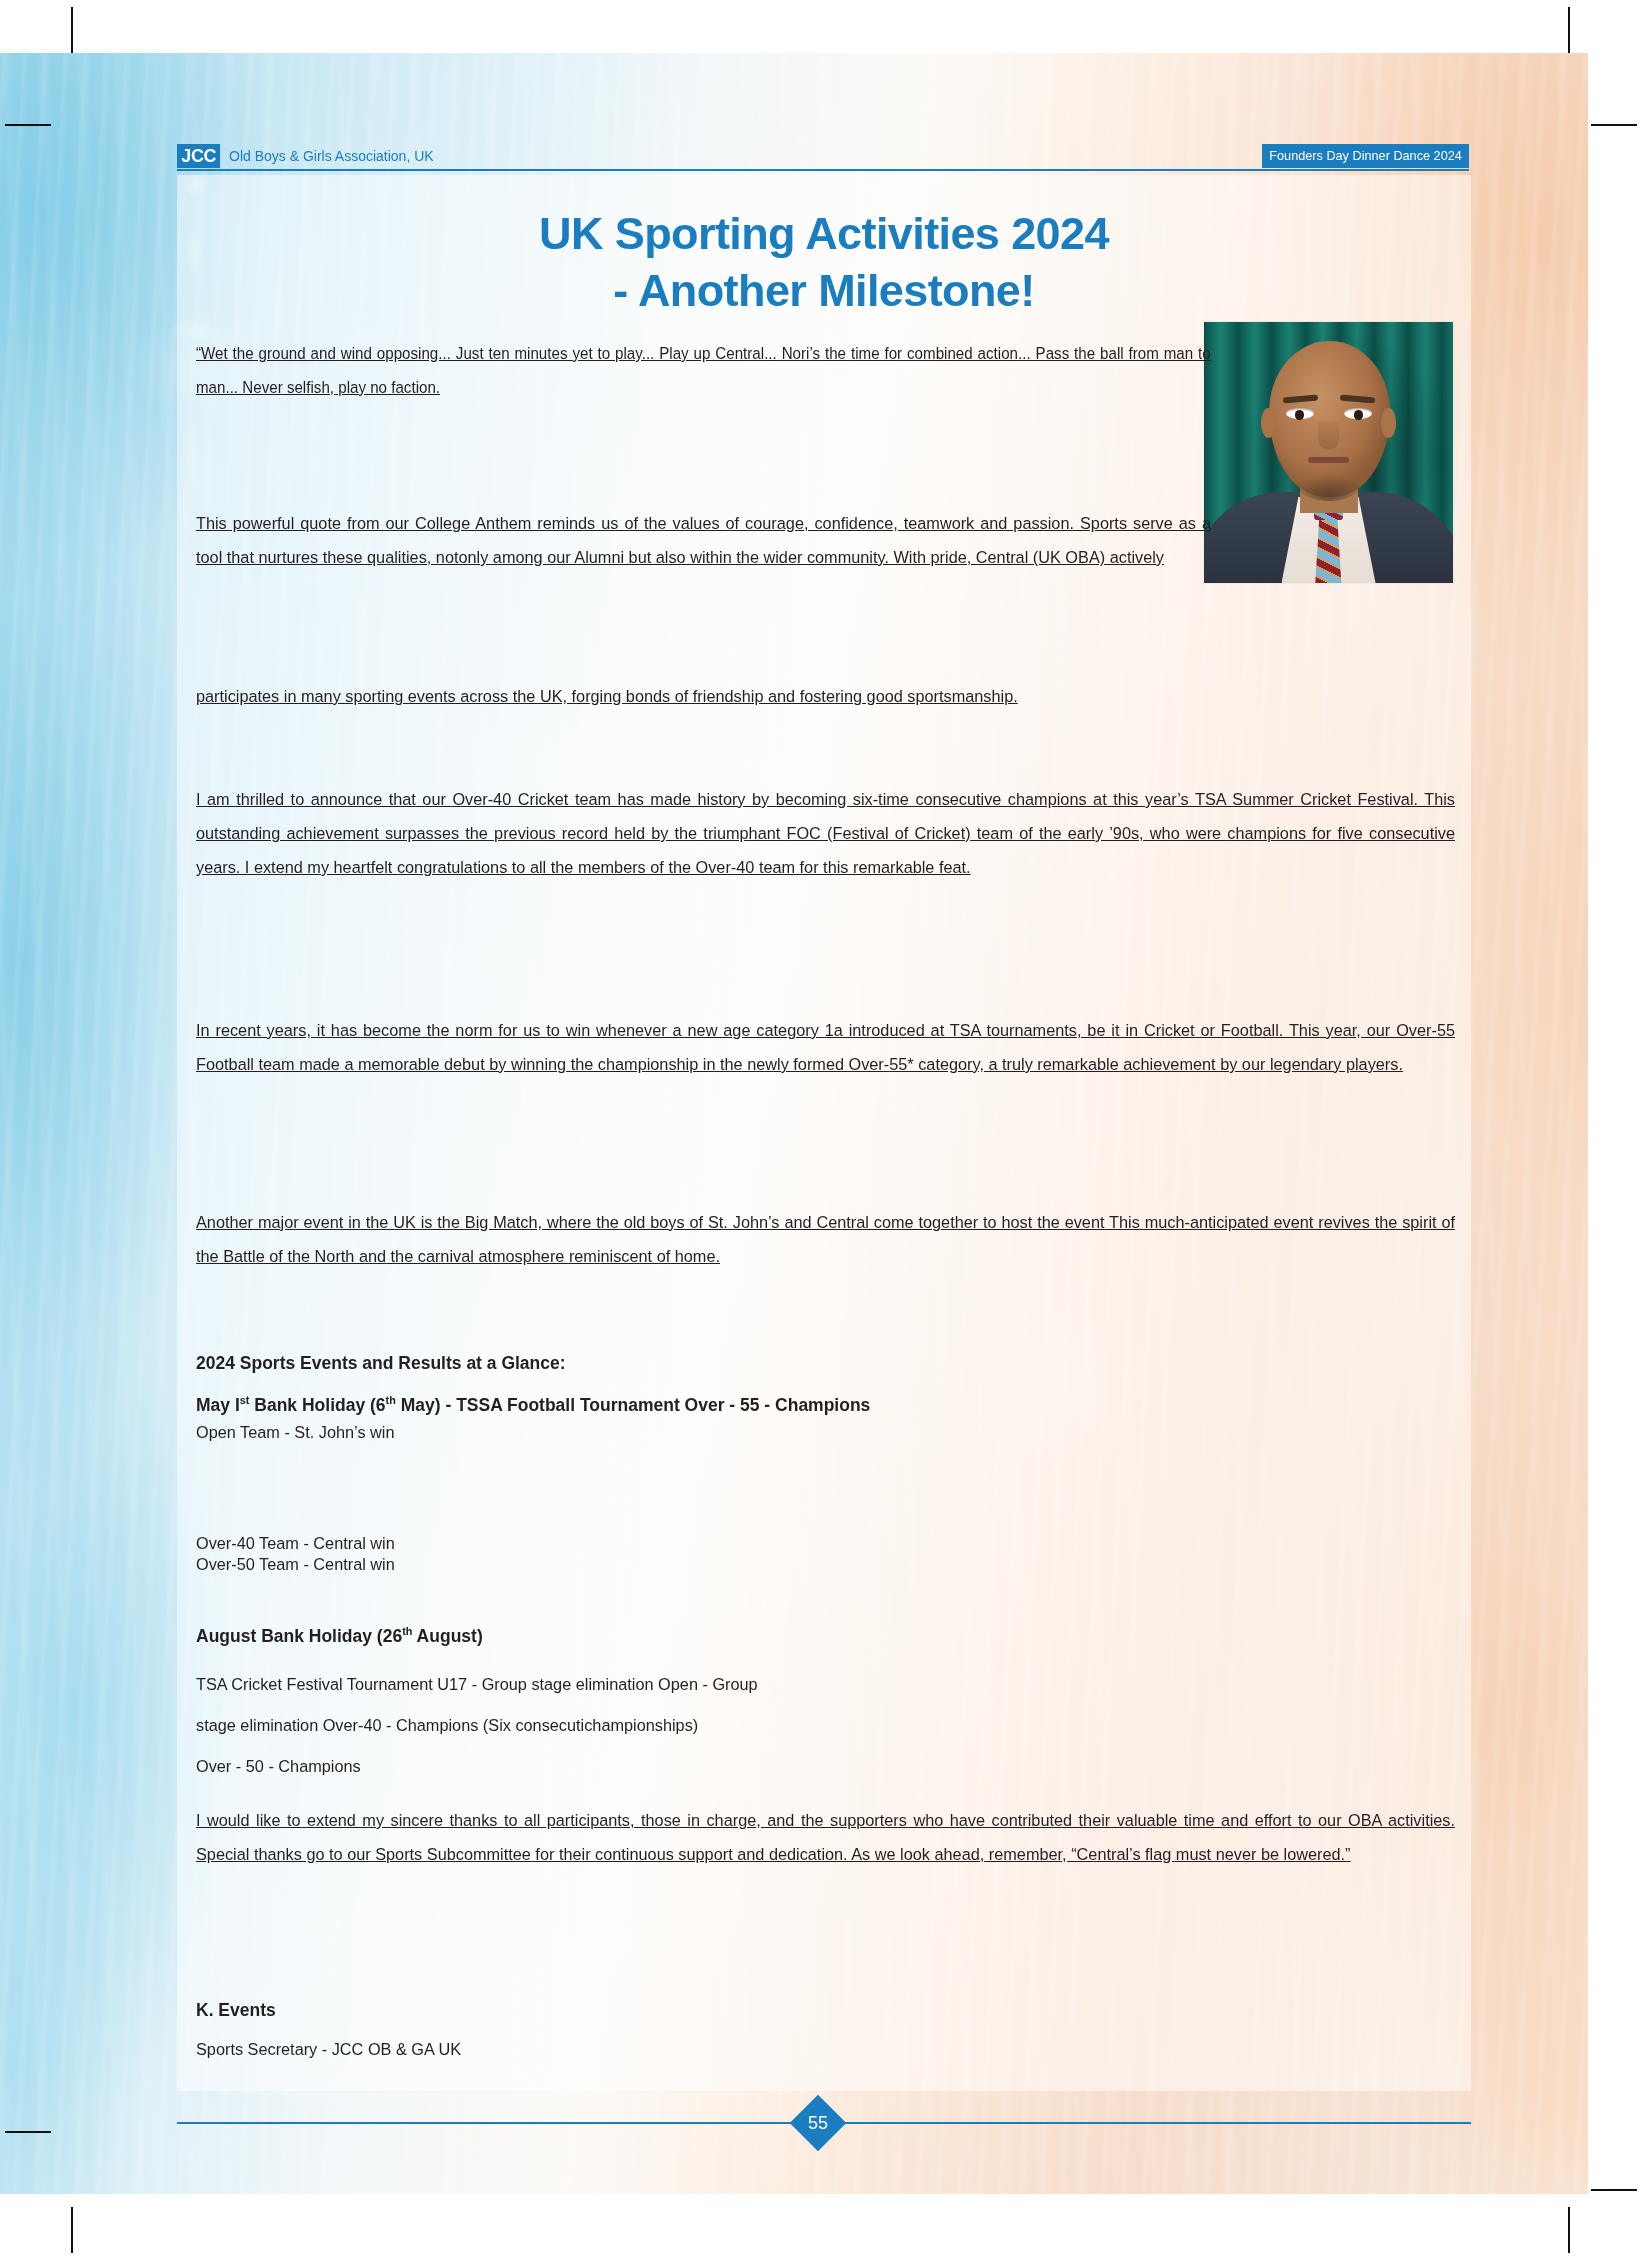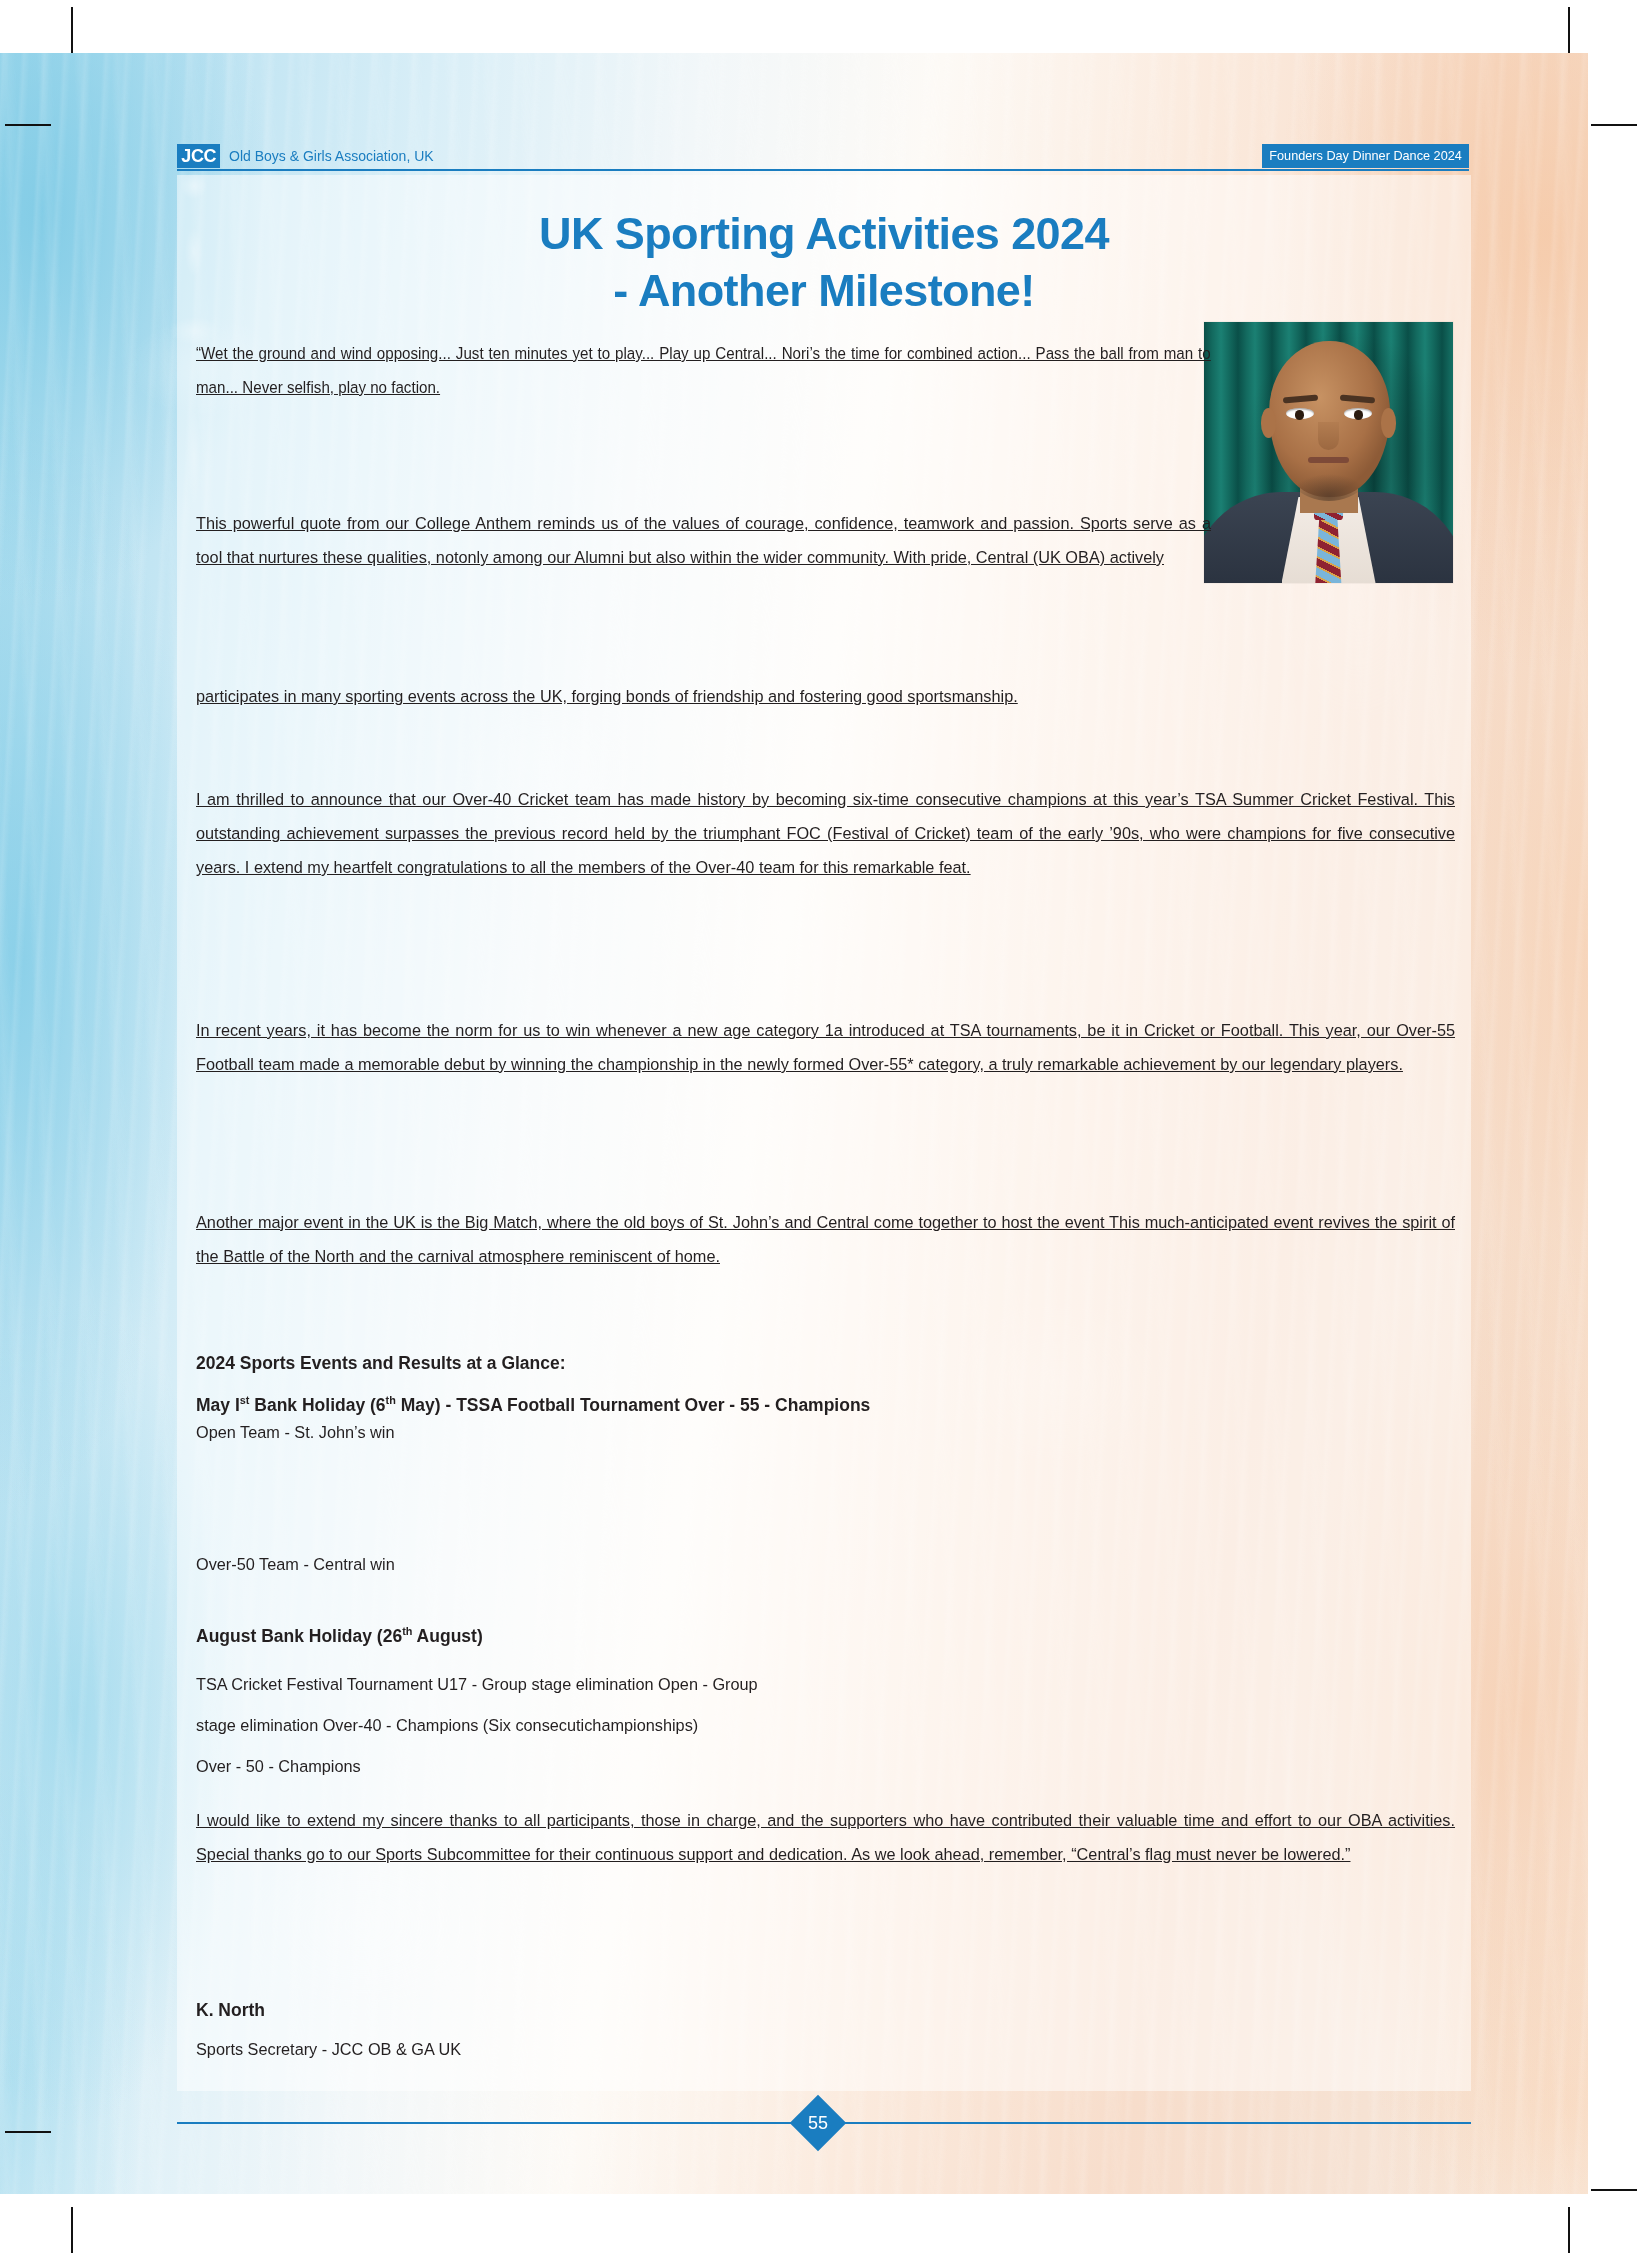--- a/index.html
+++ b/index.html
@@ -483,35 +483,36 @@
   </div>
 
   <div class="events-head" style="top:1348px;">2024 Sports Events and Results at a Glance:</div>
 
   <div class="event-line" style="top:1390px;">
     <span>May I</span><sup>st</sup><span> Bank Holiday (6</span><sup>th</sup><span> May) - TSSA Football Tournament Over - 55 - Champions</span>
   </div>
 
 
   <div class="result-line" style="top:1417px;">Open Team - St. John’s win</div>
+  <div class="result-line" style="top:1528px;">Over-40 Team - Central win</div>
   <div class="result-line" style="top:1524px;margin-top:25px;">Over-50 Team - Central win</div>
 
   <div class="event-line" style="top:1621px;">
     <span>August Bank Holiday (26</span><sup>th</sup><span> August)</span>
   </div>
 
   <div class="result-line" style="top:1669px;">TSA Cricket Festival Tournament U17 - Group stage elimination Open - Group</div>
   <div class="result-line" style="top:1710px;">stage elimination Over-40 - Champions (Six consecutichampionships)</div>
   <div class="result-line" style="top:1751px;">Over - 50 - Champions</div>
 
   <div class="copy" style="top:1803px;">
     <p>I would like to extend my sincere thanks to all participants, those in charge, and the supporters who have contributed their valuable time and effort to our OBA activities. Special thanks go to our Sports Subcommittee for their continuous support and dedication. As we look ahead, remember, “Central’s flag must never be lowered.”</p>
   </div>
 
-  <div class="sig-name" style="top:2000px;">K. North</div>
+  <div class="sig-name" style="top:2000px;">K. Events</div>
   <div class="sig-role" style="top:2040px;">Sports Secretary - JCC OB &amp; GA UK</div>
 
   <div id="footer-rule"></div>
   <div id="page-diamond"></div>
   <div id="page-number">55</div>
 
 </div>
 
 
 </body></html>

